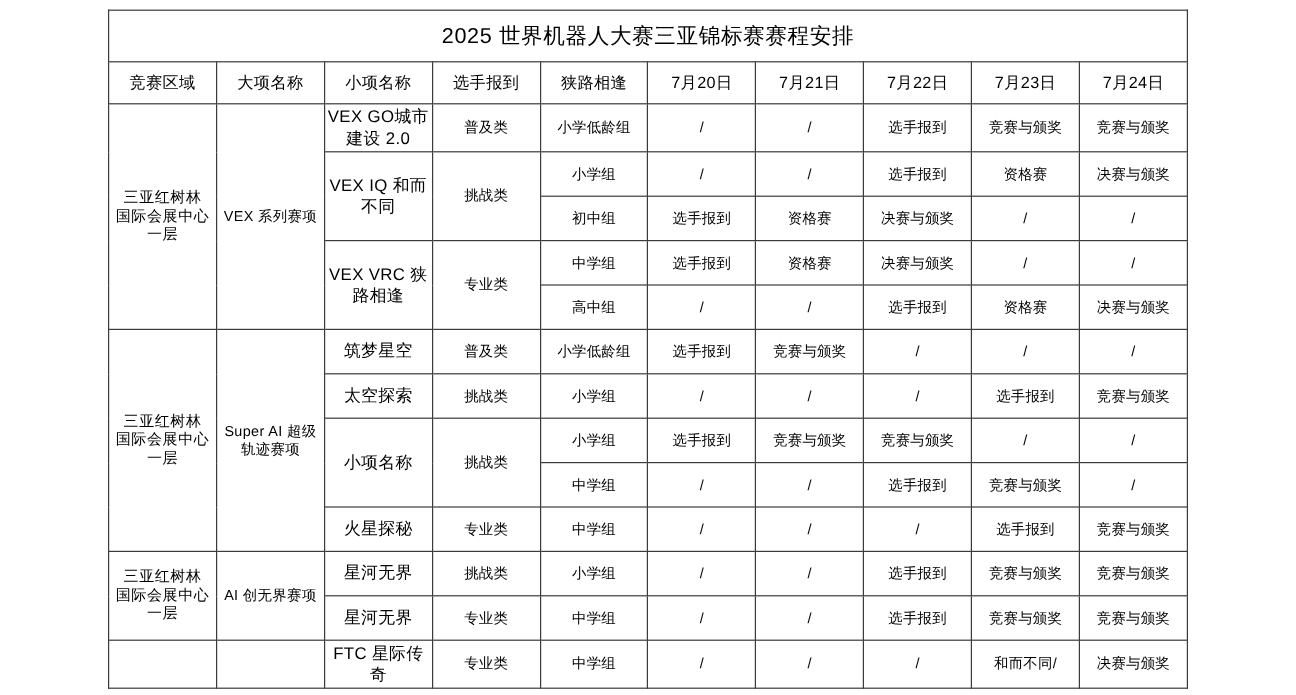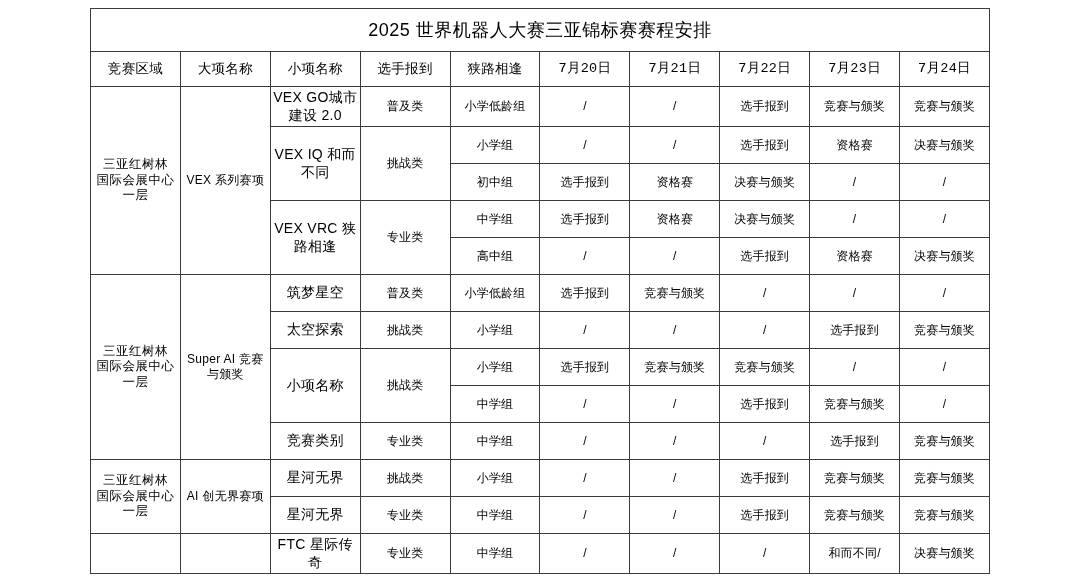--- a/index.html
+++ b/index.html
@@ -64,21 +64,21 @@
     letter-spacing: 0.3px;
   }
   .row-h {
     height: 37px;
   }
   .col-area { width: 113px; }
   .col-major { width: 130px; }
   .col-event { width: 135px; }
   .col-type { width: 70px; }
   .col-group { width: 82px; }
-  .col-day { width: 78px; font-family: Liberation Mono, monospace; }
+  .col-day { width: 78px; }
 </style>
 </head>
 <body>
 
 <div class="page">
   <table class="schedule">
     <tbody>
       <tr>
         <td class="title-cell" colspan="10">2025 世界机器人大赛三亚锦标赛赛程安排</td>
       </tr>
@@ -145,21 +145,21 @@
         <td class="body-cell">选手报到</td>
         <td class="body-cell">资格赛</td>
         <td class="body-cell">决赛与颁奖</td>
       </tr>
 
       <tr class="row-h">
         <td class="area-cell" rowspan="5">
           <div>三亚红树林</div>
           <div>国际会展中心一层</div>
         </td>
-        <td class="major-cell" rowspan="5">Super AI 竞赛与颁奖</td>
+        <td class="major-cell" rowspan="5">Super AI 超级轨迹赛项</td>
         <td class="event-cell">筑梦星空</td>
         <td class="body-cell">普及类</td>
         <td class="body-cell">小学低龄组</td>
         <td class="body-cell">选手报到</td>
         <td class="body-cell">竞赛与颁奖</td>
         <td class="body-cell">/</td>
         <td class="body-cell">/</td>
         <td class="body-cell">/</td>
       </tr>
       <tr class="row-h">
@@ -184,21 +184,21 @@
       </tr>
       <tr class="row-h">
         <td class="body-cell">中学组</td>
         <td class="body-cell">/</td>
         <td class="body-cell">/</td>
         <td class="body-cell">选手报到</td>
         <td class="body-cell">竞赛与颁奖</td>
         <td class="body-cell">/</td>
       </tr>
       <tr class="row-h">
-        <td class="event-cell">竞赛类别</td>
+        <td class="event-cell">火星探秘</td>
         <td class="body-cell">专业类</td>
         <td class="body-cell">中学组</td>
         <td class="body-cell">/</td>
         <td class="body-cell">/</td>
         <td class="body-cell">/</td>
         <td class="body-cell">选手报到</td>
         <td class="body-cell">竞赛与颁奖</td>
       </tr>
 
       <tr class="row-h">

